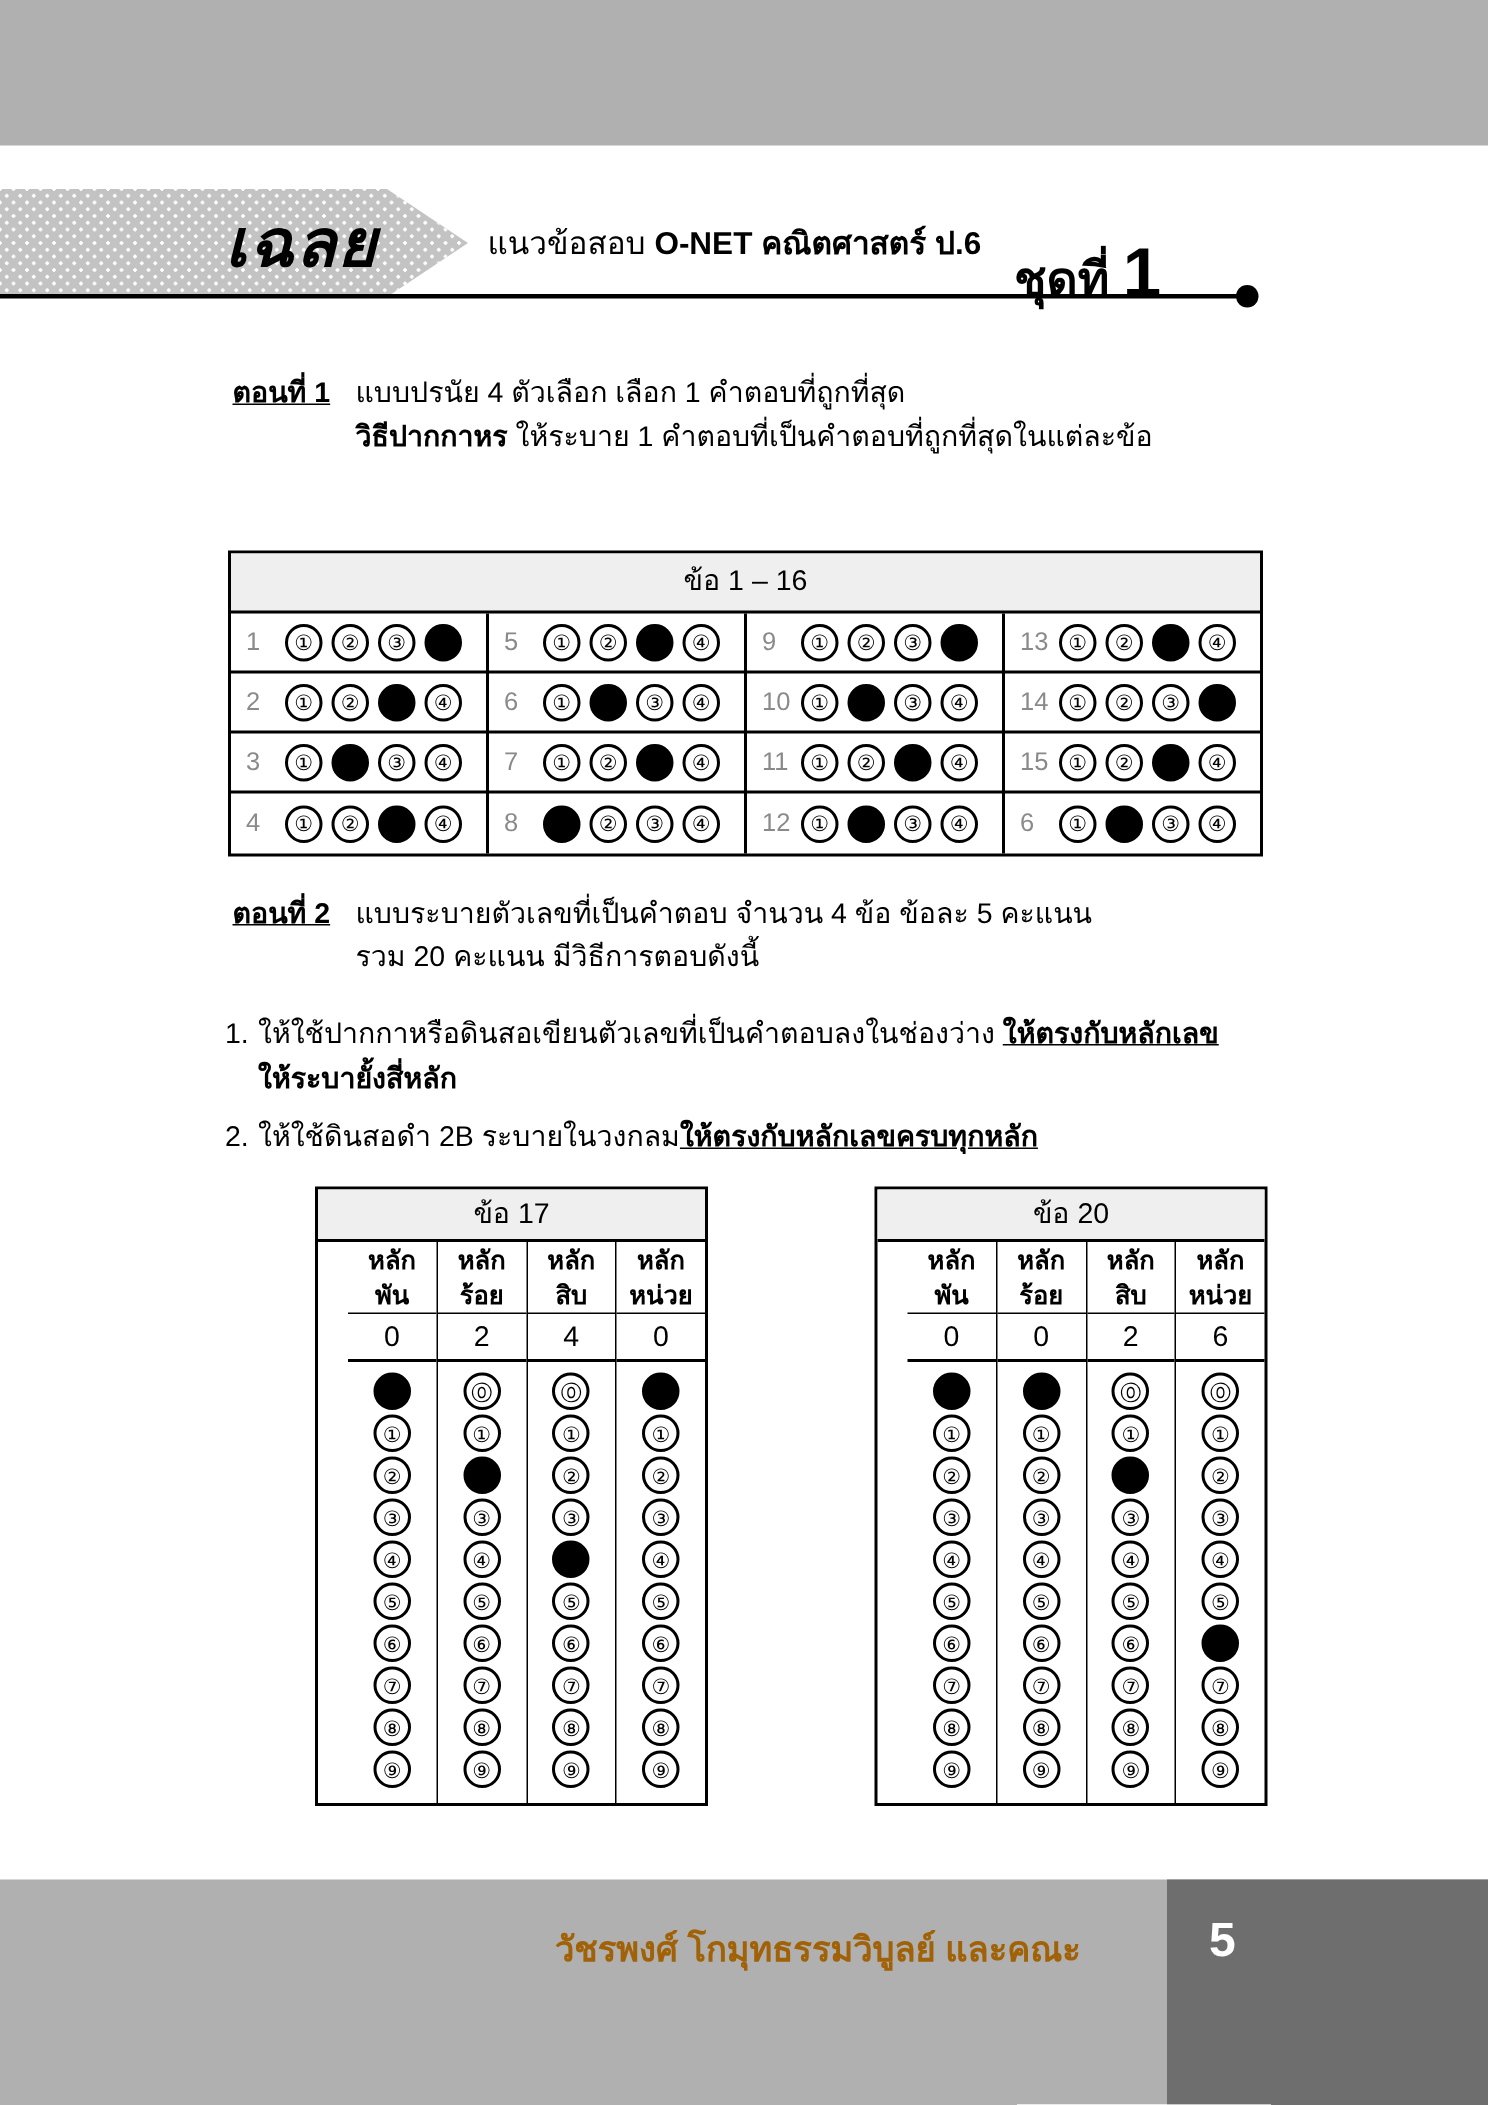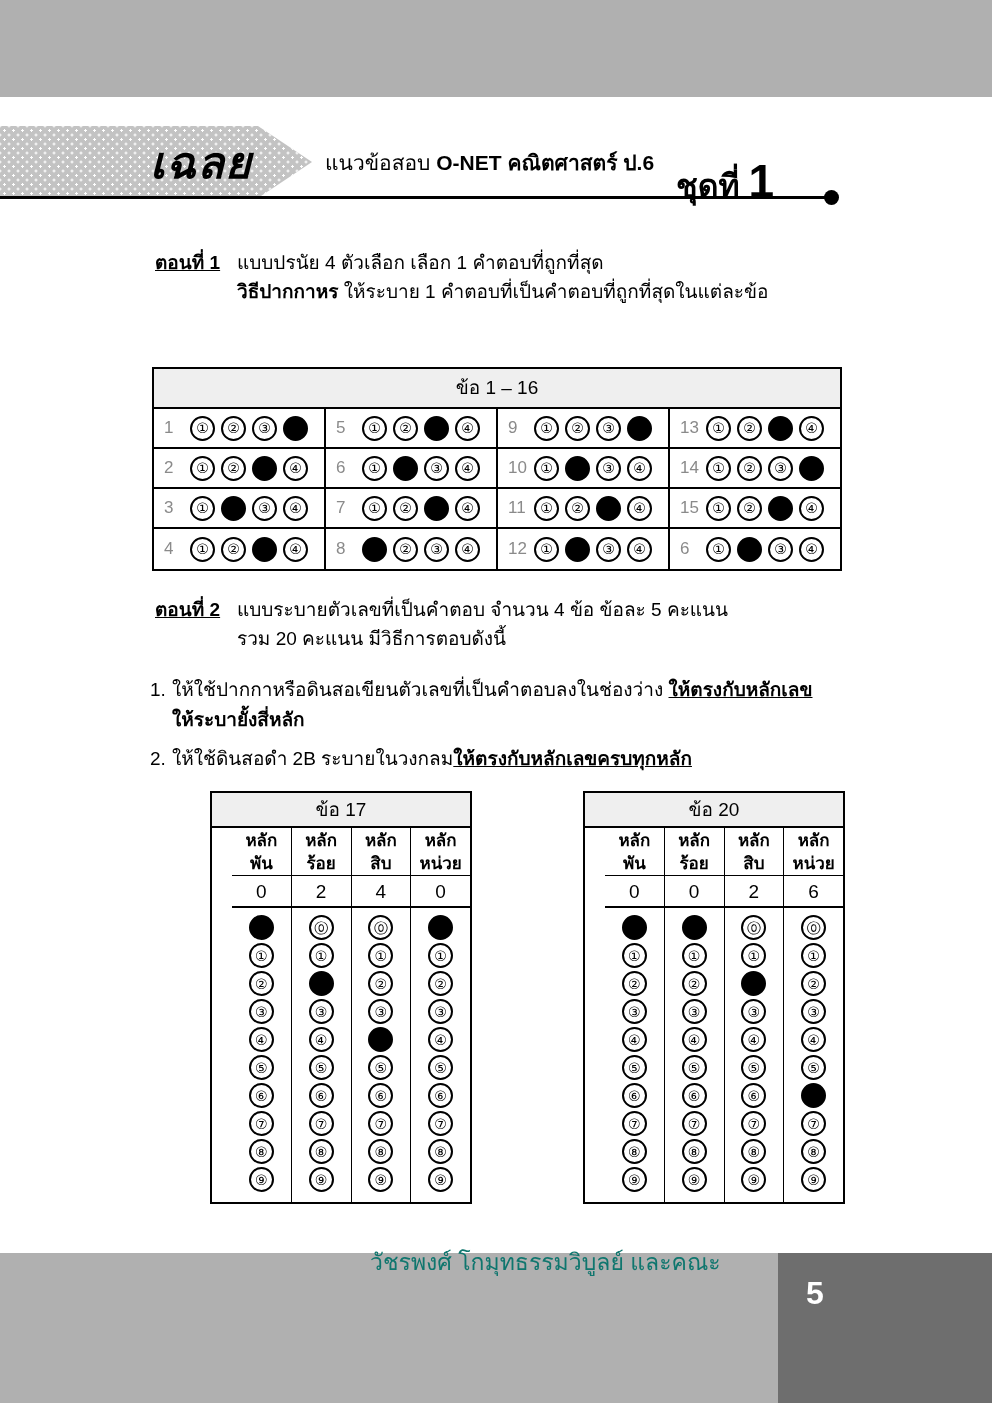--- a/index.html
+++ b/index.html
@@ -151,22 +151,22 @@
   
   .foot-band{
     position:absolute; left:0; top:1253px; width:992px; height:150px;
     background:#b0b0b0;
   }
   .foot-dark{
     position:absolute; left:778px; top:1253px; width:214px; height:150px;
     background:#6e6e6e;
   }
   .foot-text{
-    position:absolute; left:370px; top:1244px;
-    font-size:23px; font-weight:normal; color:#0f766e; white-space:nowrap;
+    position:absolute; left:370px; top:1281px;
+    font-size:23px; font-weight:bold; color:#a16207; white-space:nowrap;
   }
   .foot-page{
     position:absolute; left:806px; top:1275px;
     font-size:32px; font-weight:bold; color:#fff;
   }
 </style>
 </head>
 <body>
 
 <div class="top-band"></div>

